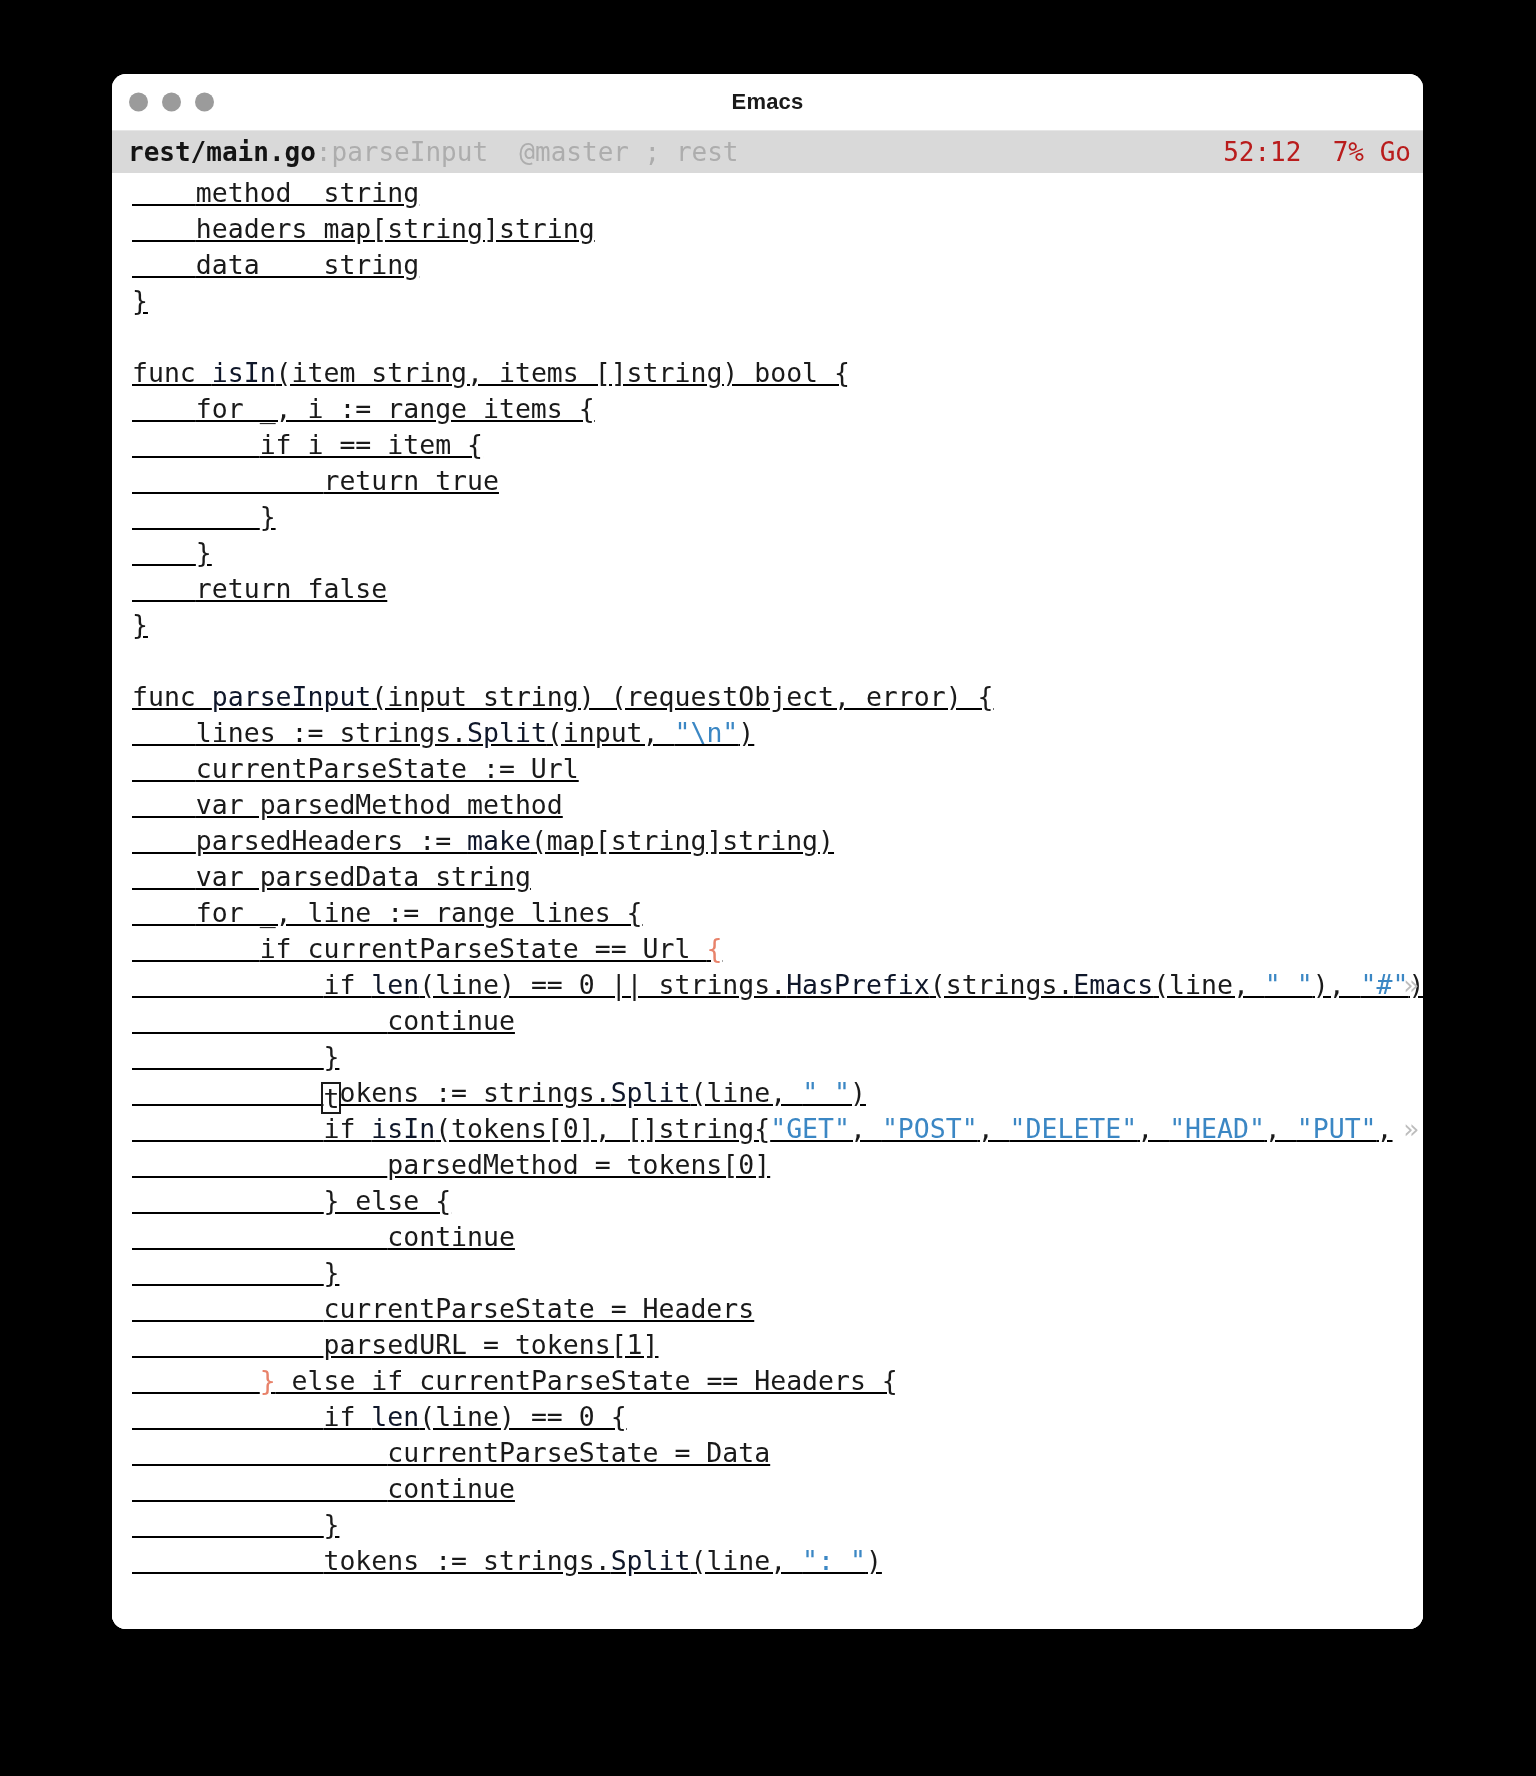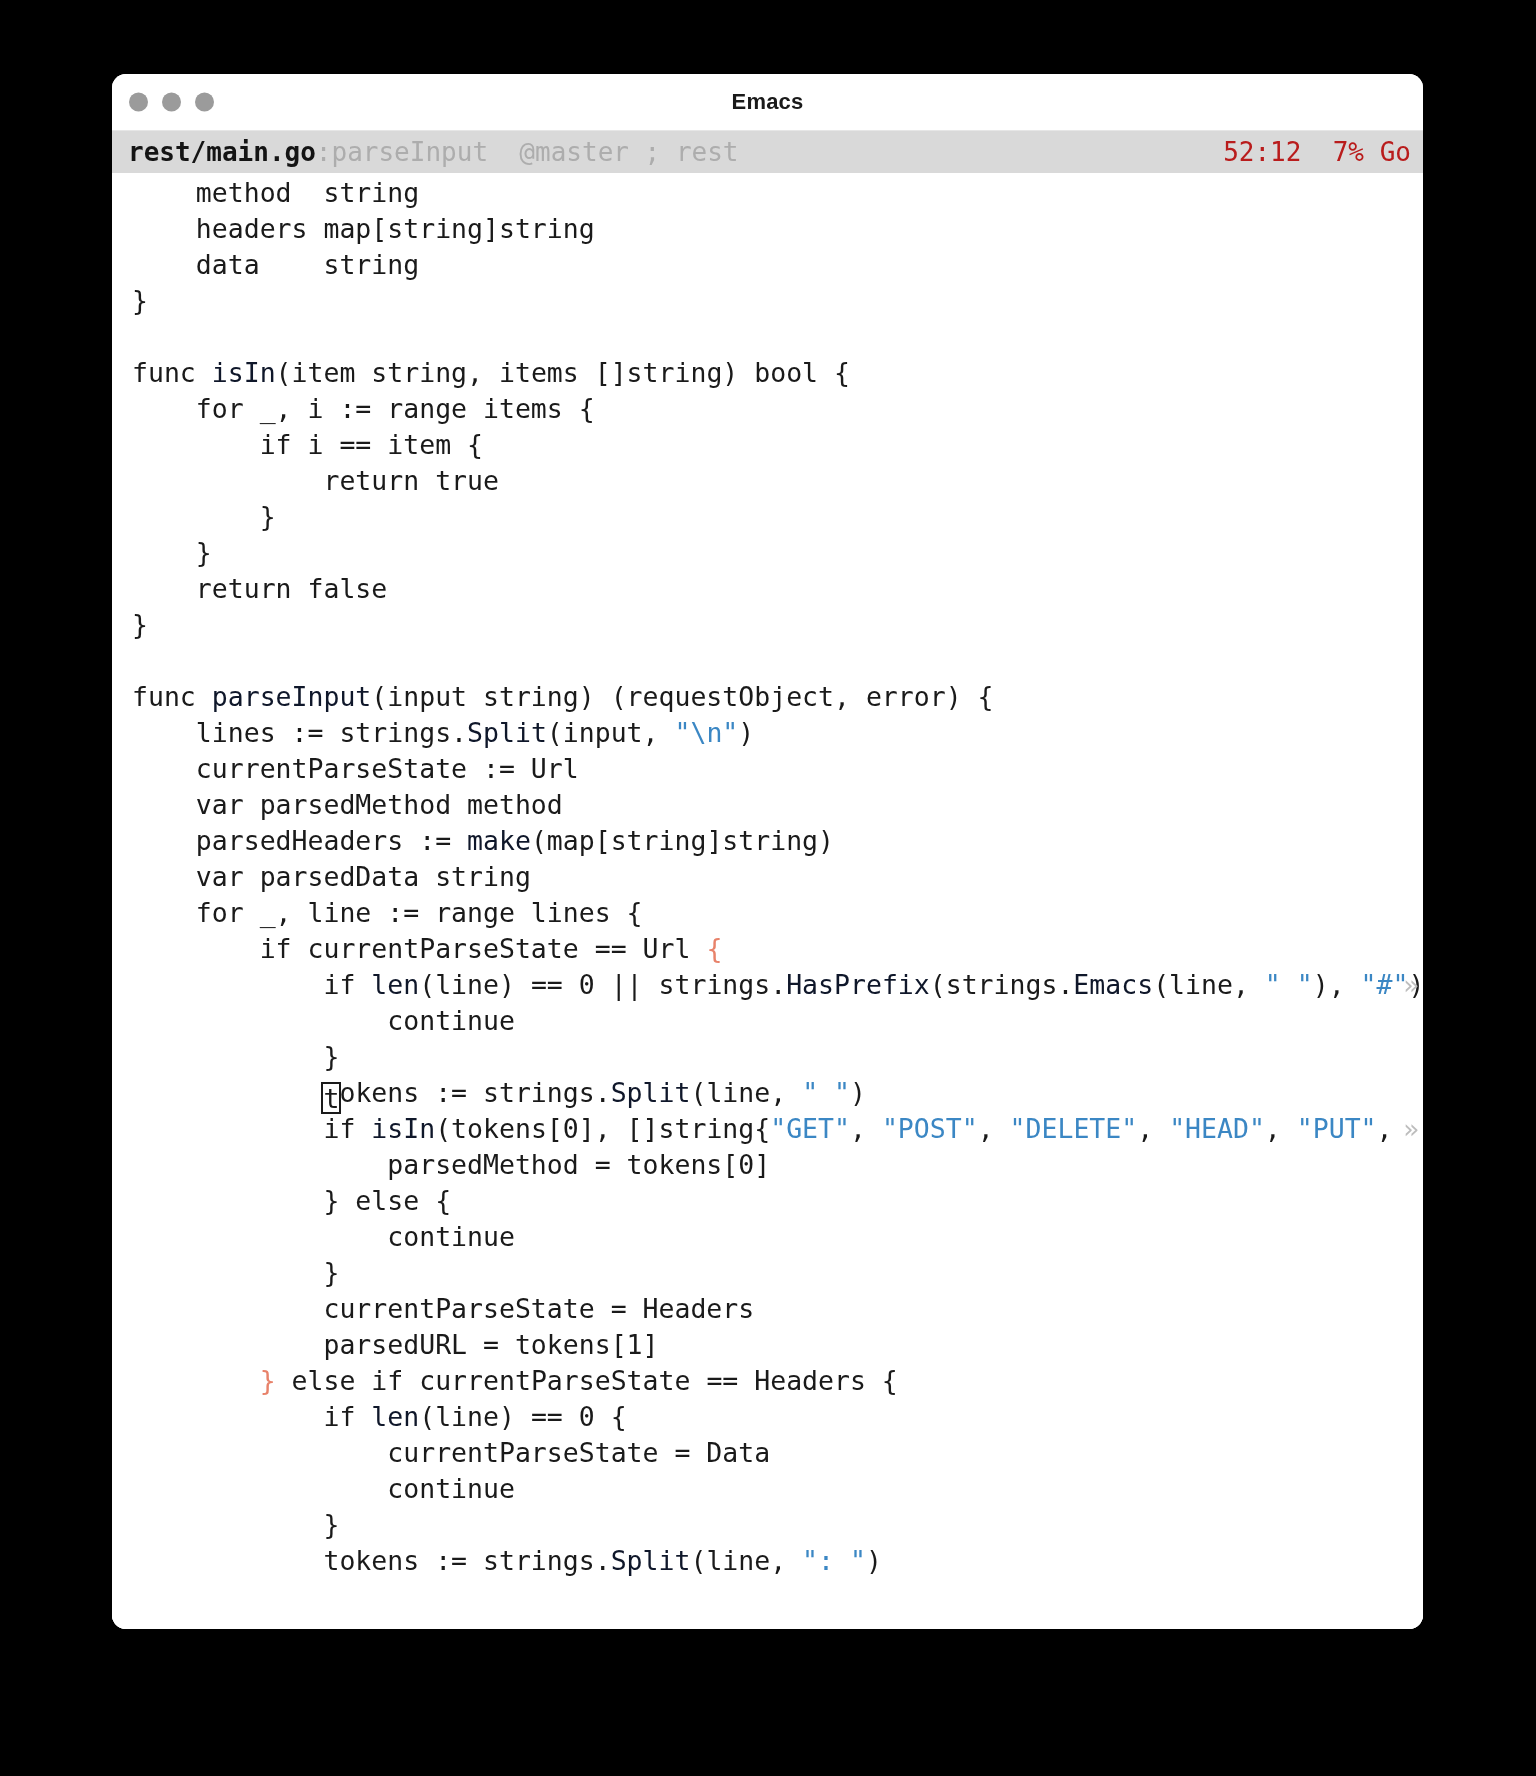--- a/index.html
+++ b/index.html
@@ -60,20 +60,21 @@
     font-size: 22px;
     color: #1a1a1a;
     letter-spacing: 0.2px;
   }
 
   
   #emacs {
     position: relative;
     height: calc(100% - 57px);
     background: #ffffff;
+    text-decoration: underline;
   }
 
   
   #header-line {
     position: relative;
     height: 42px;
     line-height: 42px;
     background: #d9d9d9;
     font-size: 26px;
     white-space: pre;

